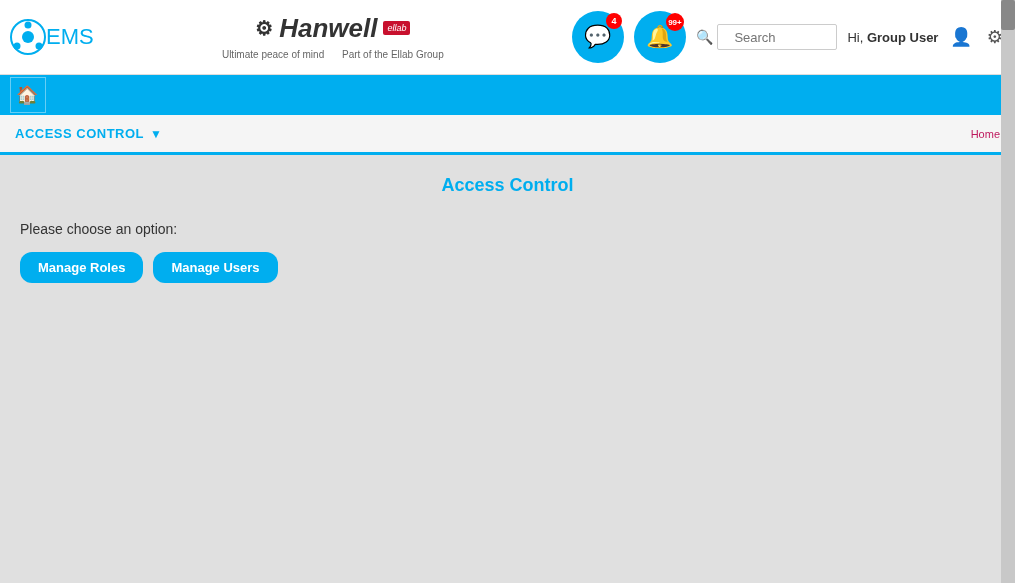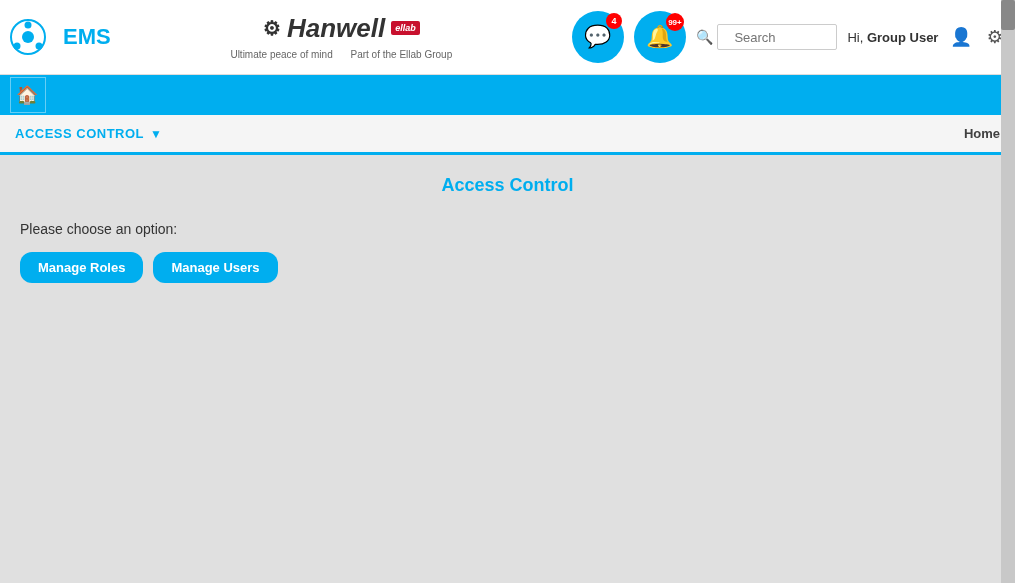--- a/index.html
+++ b/index.html
@@ -16,23 +16,23 @@
       border-bottom: 1px solid #ddd;
     }
     .logo-area {
       display: flex;
       align-items: center;
       gap: 8px;
     }
     .ems-logo {
       display: flex;
       align-items: center;
-      gap: 17px;
+      gap: 0;
       font-size: 22px;
-      font-weight: bold;
+      font-weight: normal;
       color: #00aeef;
     }
     .ems-logo-icon {
       width: 36px;
       height: 36px;
     }
     .center-logo {
       display: flex;
       flex-direction: column;
       align-items: center;
@@ -192,25 +192,24 @@
       font-weight: bold;
       color: #00aeef;
       text-transform: uppercase;
       letter-spacing: 0.5px;
     }
     .dropdown-arrow {
       color: #00aeef;
       font-size: 12px;
     }
     .home-link {
-      color: #404040;
-      font-size: 13px;
+      color: #be185d;
+      font-size: 11px;
       text-decoration: none;
       cursor: pointer;
-      font-weight: bold;
     }
 
     
     .main-content {
       background: #e0e0e0;
       min-height: 430px;
       padding: 20px 20px;
     }
     .page-title {
       text-align: center;
@@ -272,21 +271,21 @@
         <circle cx="29" cy="27" r="3.5" fill="#00aeef"></circle>
       </svg>
       <span>EMS</span>
     </div>
   </div>
 
   <div class="center-logo">
     <div class="hanwell-text">
       <span style="font-size:20px;">⚙</span>
       <span style="font-style:italic;">Hanwell</span>
-      <span style="background:#c8102e;color:white;font-size:9px;padding:2px 4px;border-radius:2px;font-weight:bold;font-style:italic;">ellab</span>
+      <span style="background:#c8102e;color:white;font-size:9px;padding:2px 4px;border-radius:2px;font-weight:normal;font-style:italic;">ellab</span>
     </div>
     <div>
       <span style="font-size:10px;color:#666;margin-top:10px;">Ultimate peace of mind</span>
       &nbsp;&nbsp;
       <span style="font-size:10px;color:#666;">Part of the Ellab Group</span>
     </div>
   </div>
 
   <div class="right-header">
 

